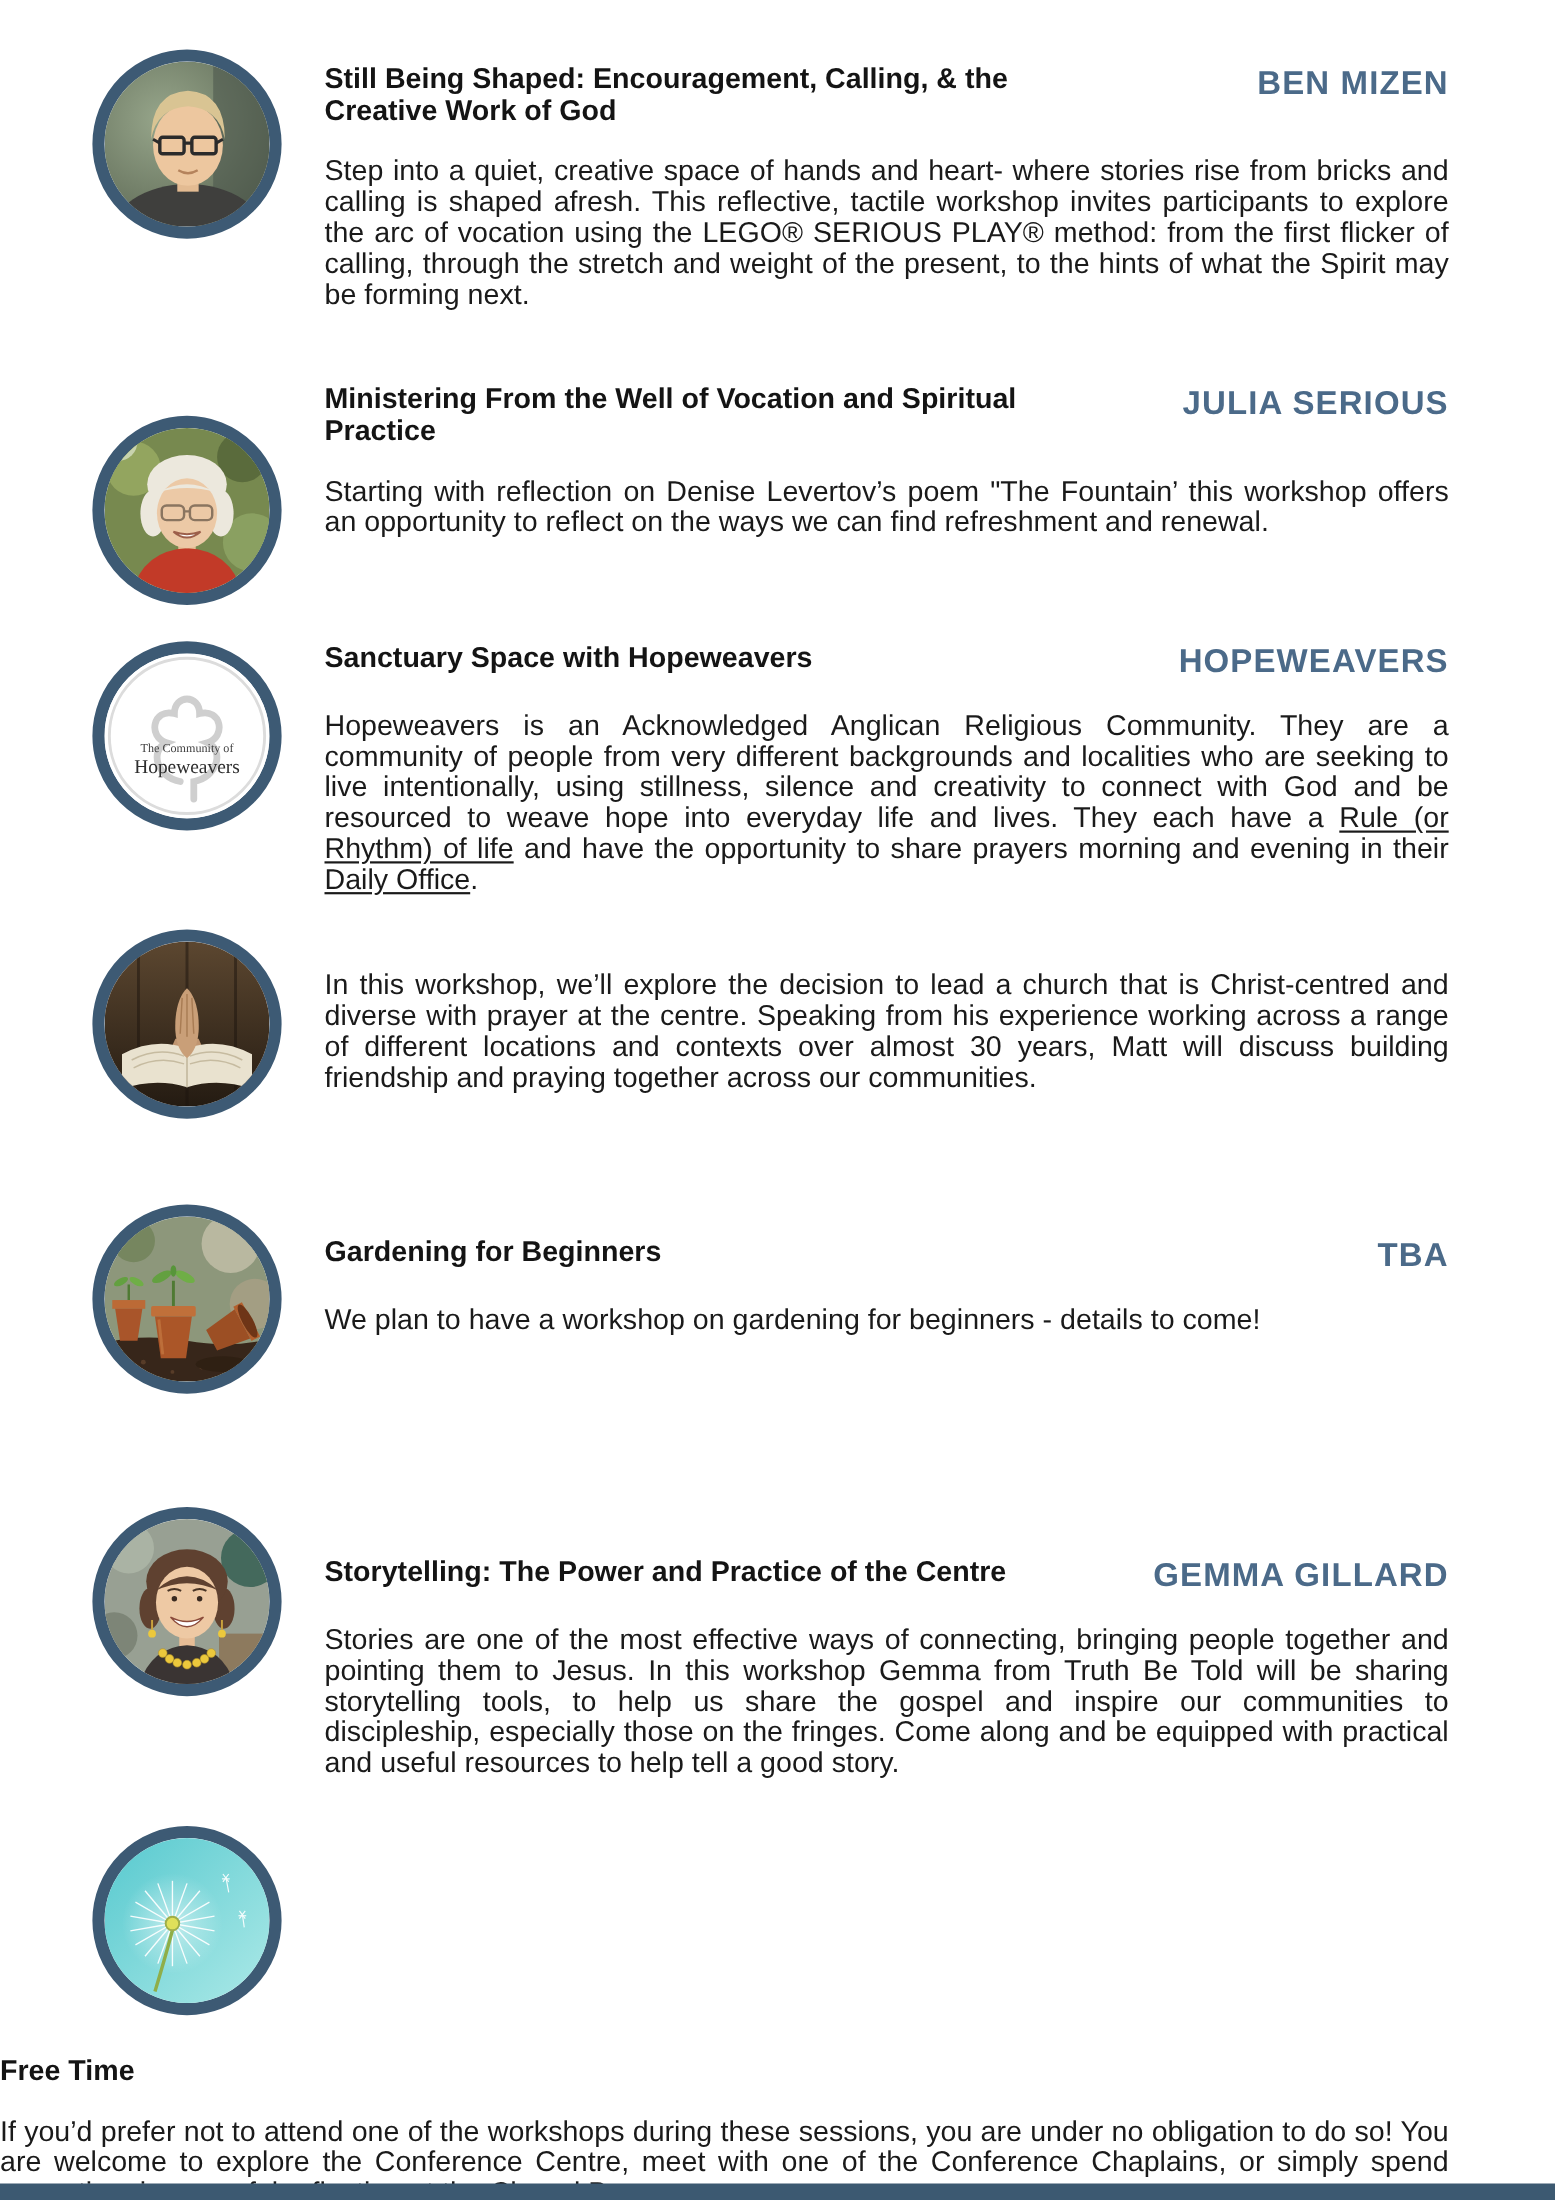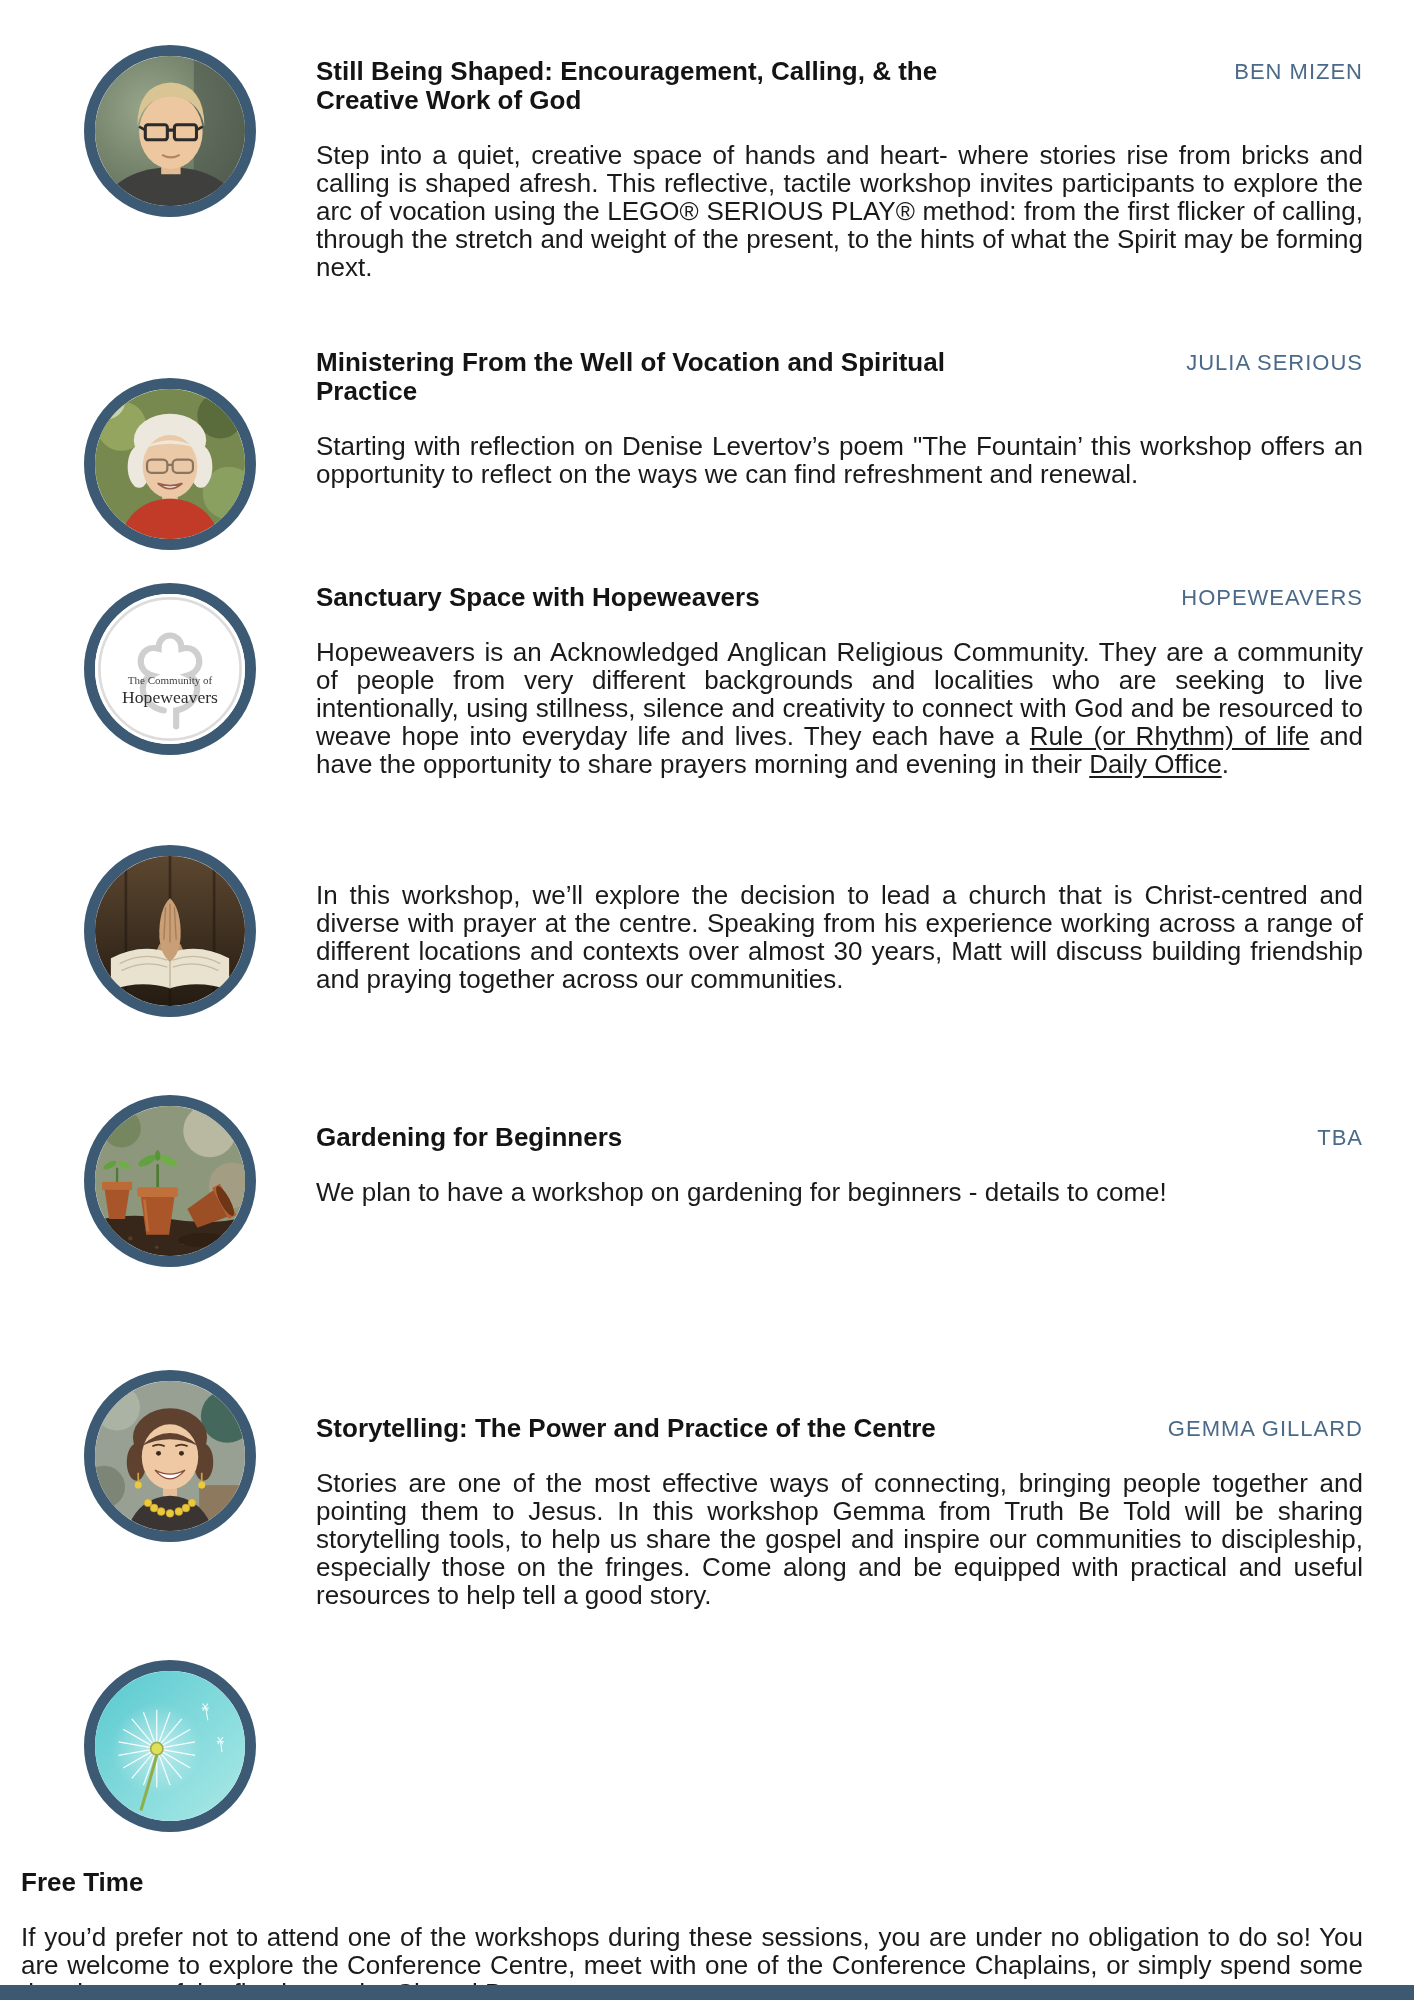--- a/index.html
+++ b/index.html
@@ -7,24 +7,24 @@
     --accent:#4b6a89;
     --ink:#1a1a1a;
   }
   html,body{margin:0;padding:0;background:#ffffff;}
   body{font-family:"Liberation Sans","DejaVu Sans",sans-serif;color:var(--ink);}
   .page{position:relative;width:1414px;height:2000px;margin:0 auto;background:#fff;overflow:hidden;}
   .row{position:absolute;left:0;right:0;display:flex;align-items:flex-start;}
   .avatar-col{width:295px;flex:none;display:flex;padding-left:84px;box-sizing:border-box;}
   .avatar{width:150px;height:150px;border-radius:50%;border:11px solid var(--border);overflow:hidden;background:#fff;flex:none;}
   .avatar svg{display:block;width:100%;height:100%;}
-  .content{flex:1;padding-right:51px;min-width:0;margin-left:21px;}
+  .content{flex:1;padding-right:97px;min-width:0;}
   .head{display:flex;justify-content:space-between;align-items:flex-start;}
   .title{margin:0;font-size:26px;line-height:29px;font-weight:bold;color:#141414;max-width:700px;letter-spacing:0;}
-  .presenter{flex:none;margin-left:20px;padding-top:2px;font-size:22px;font-weight:normal;letter-spacing:1px;color:var(--accent);white-space:nowrap;}
+  .presenter{flex:none;margin-left:20px;padding-top:2px;font-size:30px;font-weight:bold;letter-spacing:1px;color:var(--accent);white-space:nowrap;}
   .desc{margin:26px 0 0 0;font-size:26px;line-height:28px;text-align:justify;color:var(--ink);}
   .desc .link{text-decoration:underline;text-underline-offset:3px;cursor:pointer;}
   .footer-bar{position:absolute;left:0;right:0;bottom:0;height:15px;}
 </style>
 </head>
 <body>
 
 <div class="page">
   <div id="rows-mount">
   <div class="row" style="top: 45px;">

